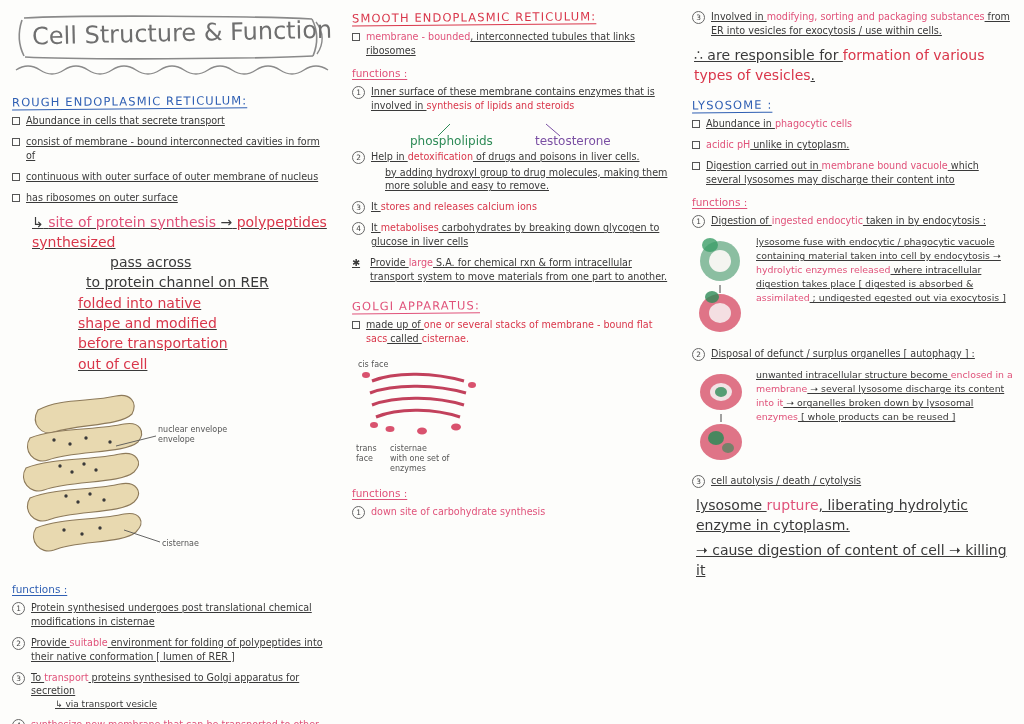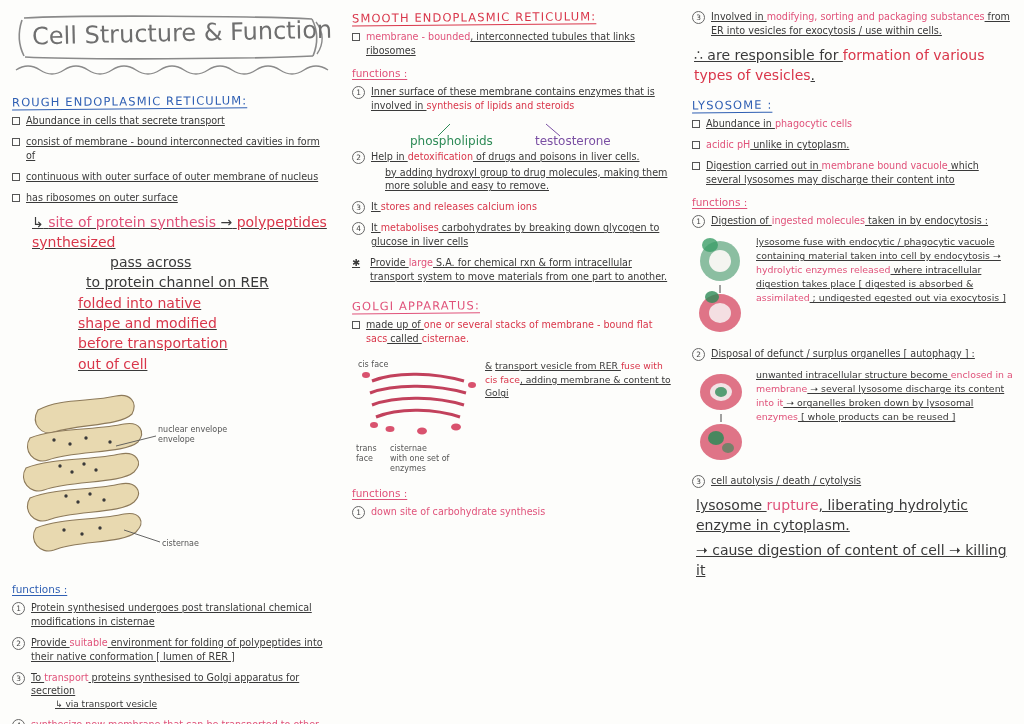--- a/index.html
+++ b/index.html
@@ -305,24 +305,20 @@
             <ellipse cx="18" cy="70" rx="4" ry="3"></ellipse>
           </g>
           <text class="lbl" x="0" y="96">trans</text>
           <text class="lbl" x="0" y="106">face</text>
           <text class="lbl" x="34" y="96">cisternae</text>
           <text class="lbl" x="34" y="106">with one set of</text>
           <text class="lbl" x="34" y="116">enzymes</text>
         </svg>
       </div>
       <div style="font-size:9.2px; line-height:1.5; flex:1; padding-top:6px;">
-        <div>
-          <span class="c-dark">&amp;</span>
-          <span class="c-dark">transport vesicle from RER </span><span class="c-red">fuse with cis face</span><span class="c-dark">, adding membrane &amp; content to Golgi</span>
-        </div>
       </div>
     </div>
 
     <div class="fn c-pink" style="margin-top:6px;">functions :</div>
 
     <div class="bullet-row">
       <span class="circ">1</span>
       <span class="txt c-pink">down site of carbohydrate synthesis</span>
     </div>
   </div>
@@ -361,21 +357,21 @@
       <span class="txt">
         <span class="c-dark">Digestion carried out in </span><span class="c-pink">membrane bound vacuole</span><span class="c-dark"> which several lysosomes may discharge their content into</span>
       </span>
     </div>
 
     <div class="fn c-pink">functions :</div>
 
     <div class="bullet-row">
       <span class="circ">1</span>
       <span class="txt">
-        <span class="c-dark">Digestion of </span><span class="c-pink">ingested molecules</span><span class="c-dark"> taken in by endocytosis :</span>
+        <span class="c-dark">Digestion of </span><span class="c-pink">ingested endocytic</span><span class="c-dark"> taken in by endocytosis :</span>
       </span>
     </div>
 
     <div class="row-flex">
       <svg width="58" height="104" viewBox="0 0 58 104">
         <ellipse cx="26" cy="26" rx="20" ry="20" fill="#2e8b57" opacity="0.55"></ellipse>
         <ellipse cx="26" cy="26" rx="11" ry="11" fill="#f4f4f0"></ellipse>
         <ellipse cx="16" cy="10" rx="8" ry="7" fill="#3b9e68" opacity="0.8"></ellipse>
         <ellipse cx="26" cy="78" rx="21" ry="19" fill="#d95c72" opacity="0.85"></ellipse>
         <ellipse cx="26" cy="78" rx="11" ry="10" fill="#f4dfe2"></ellipse>

